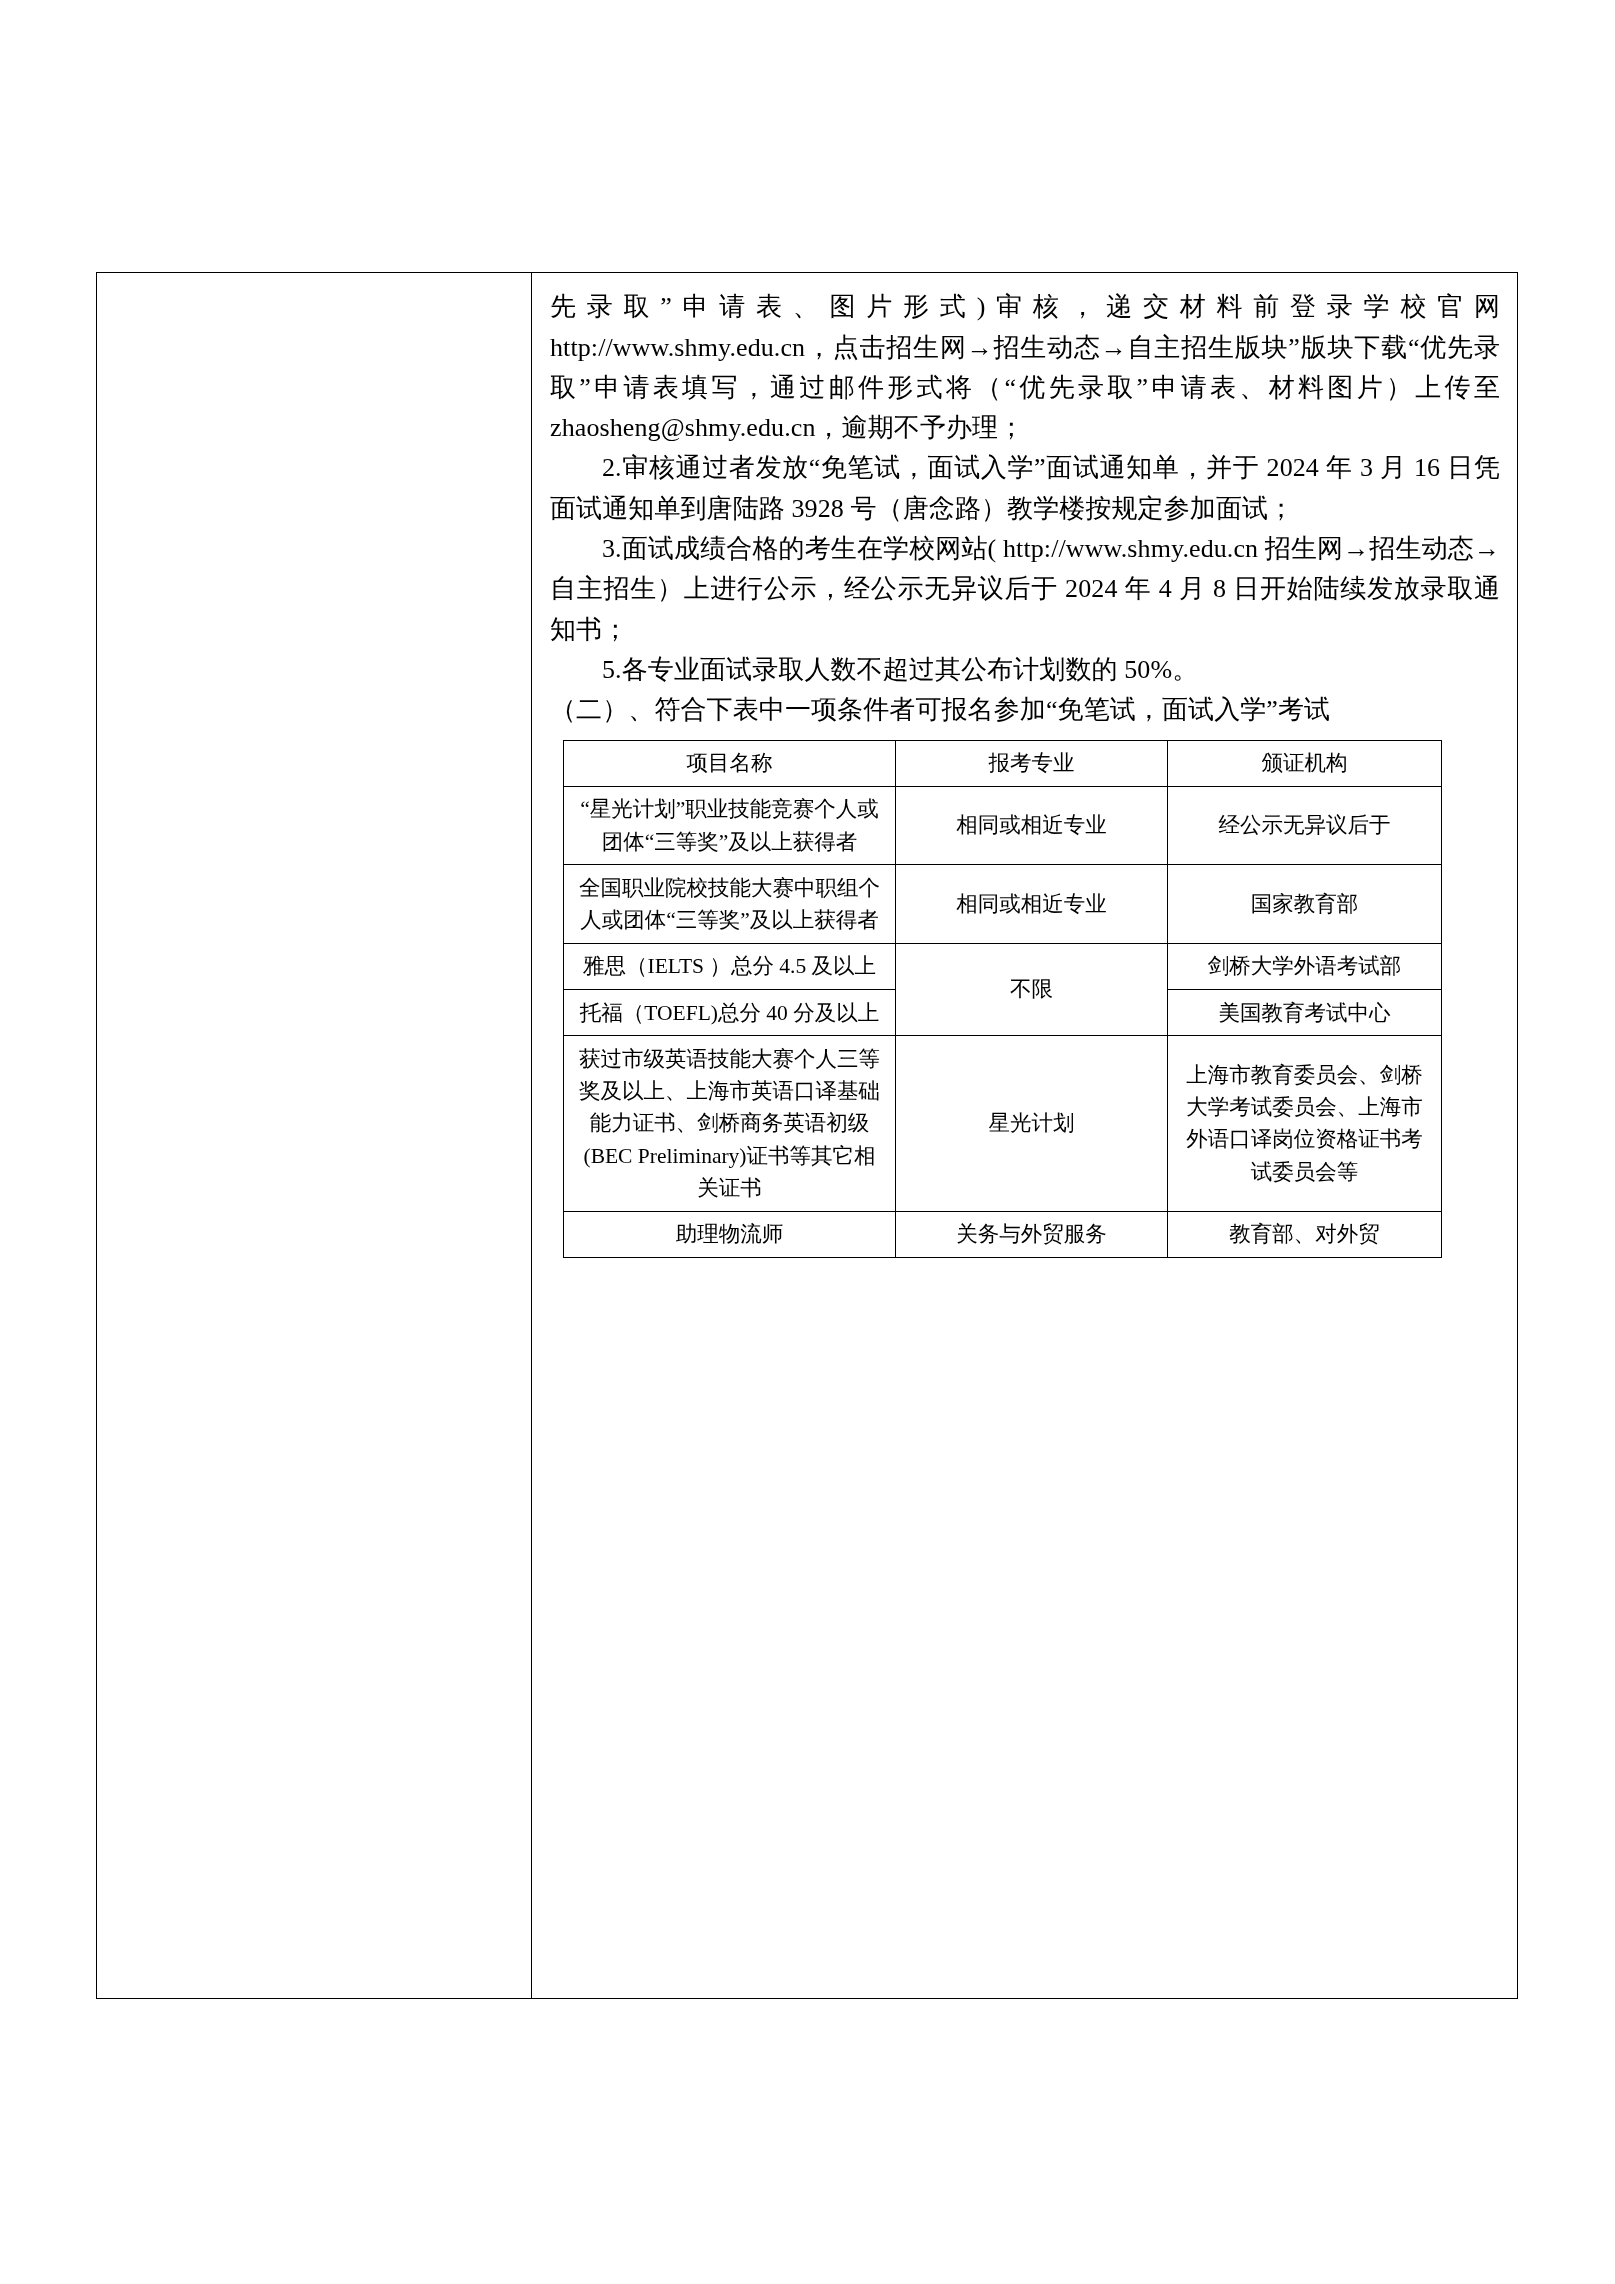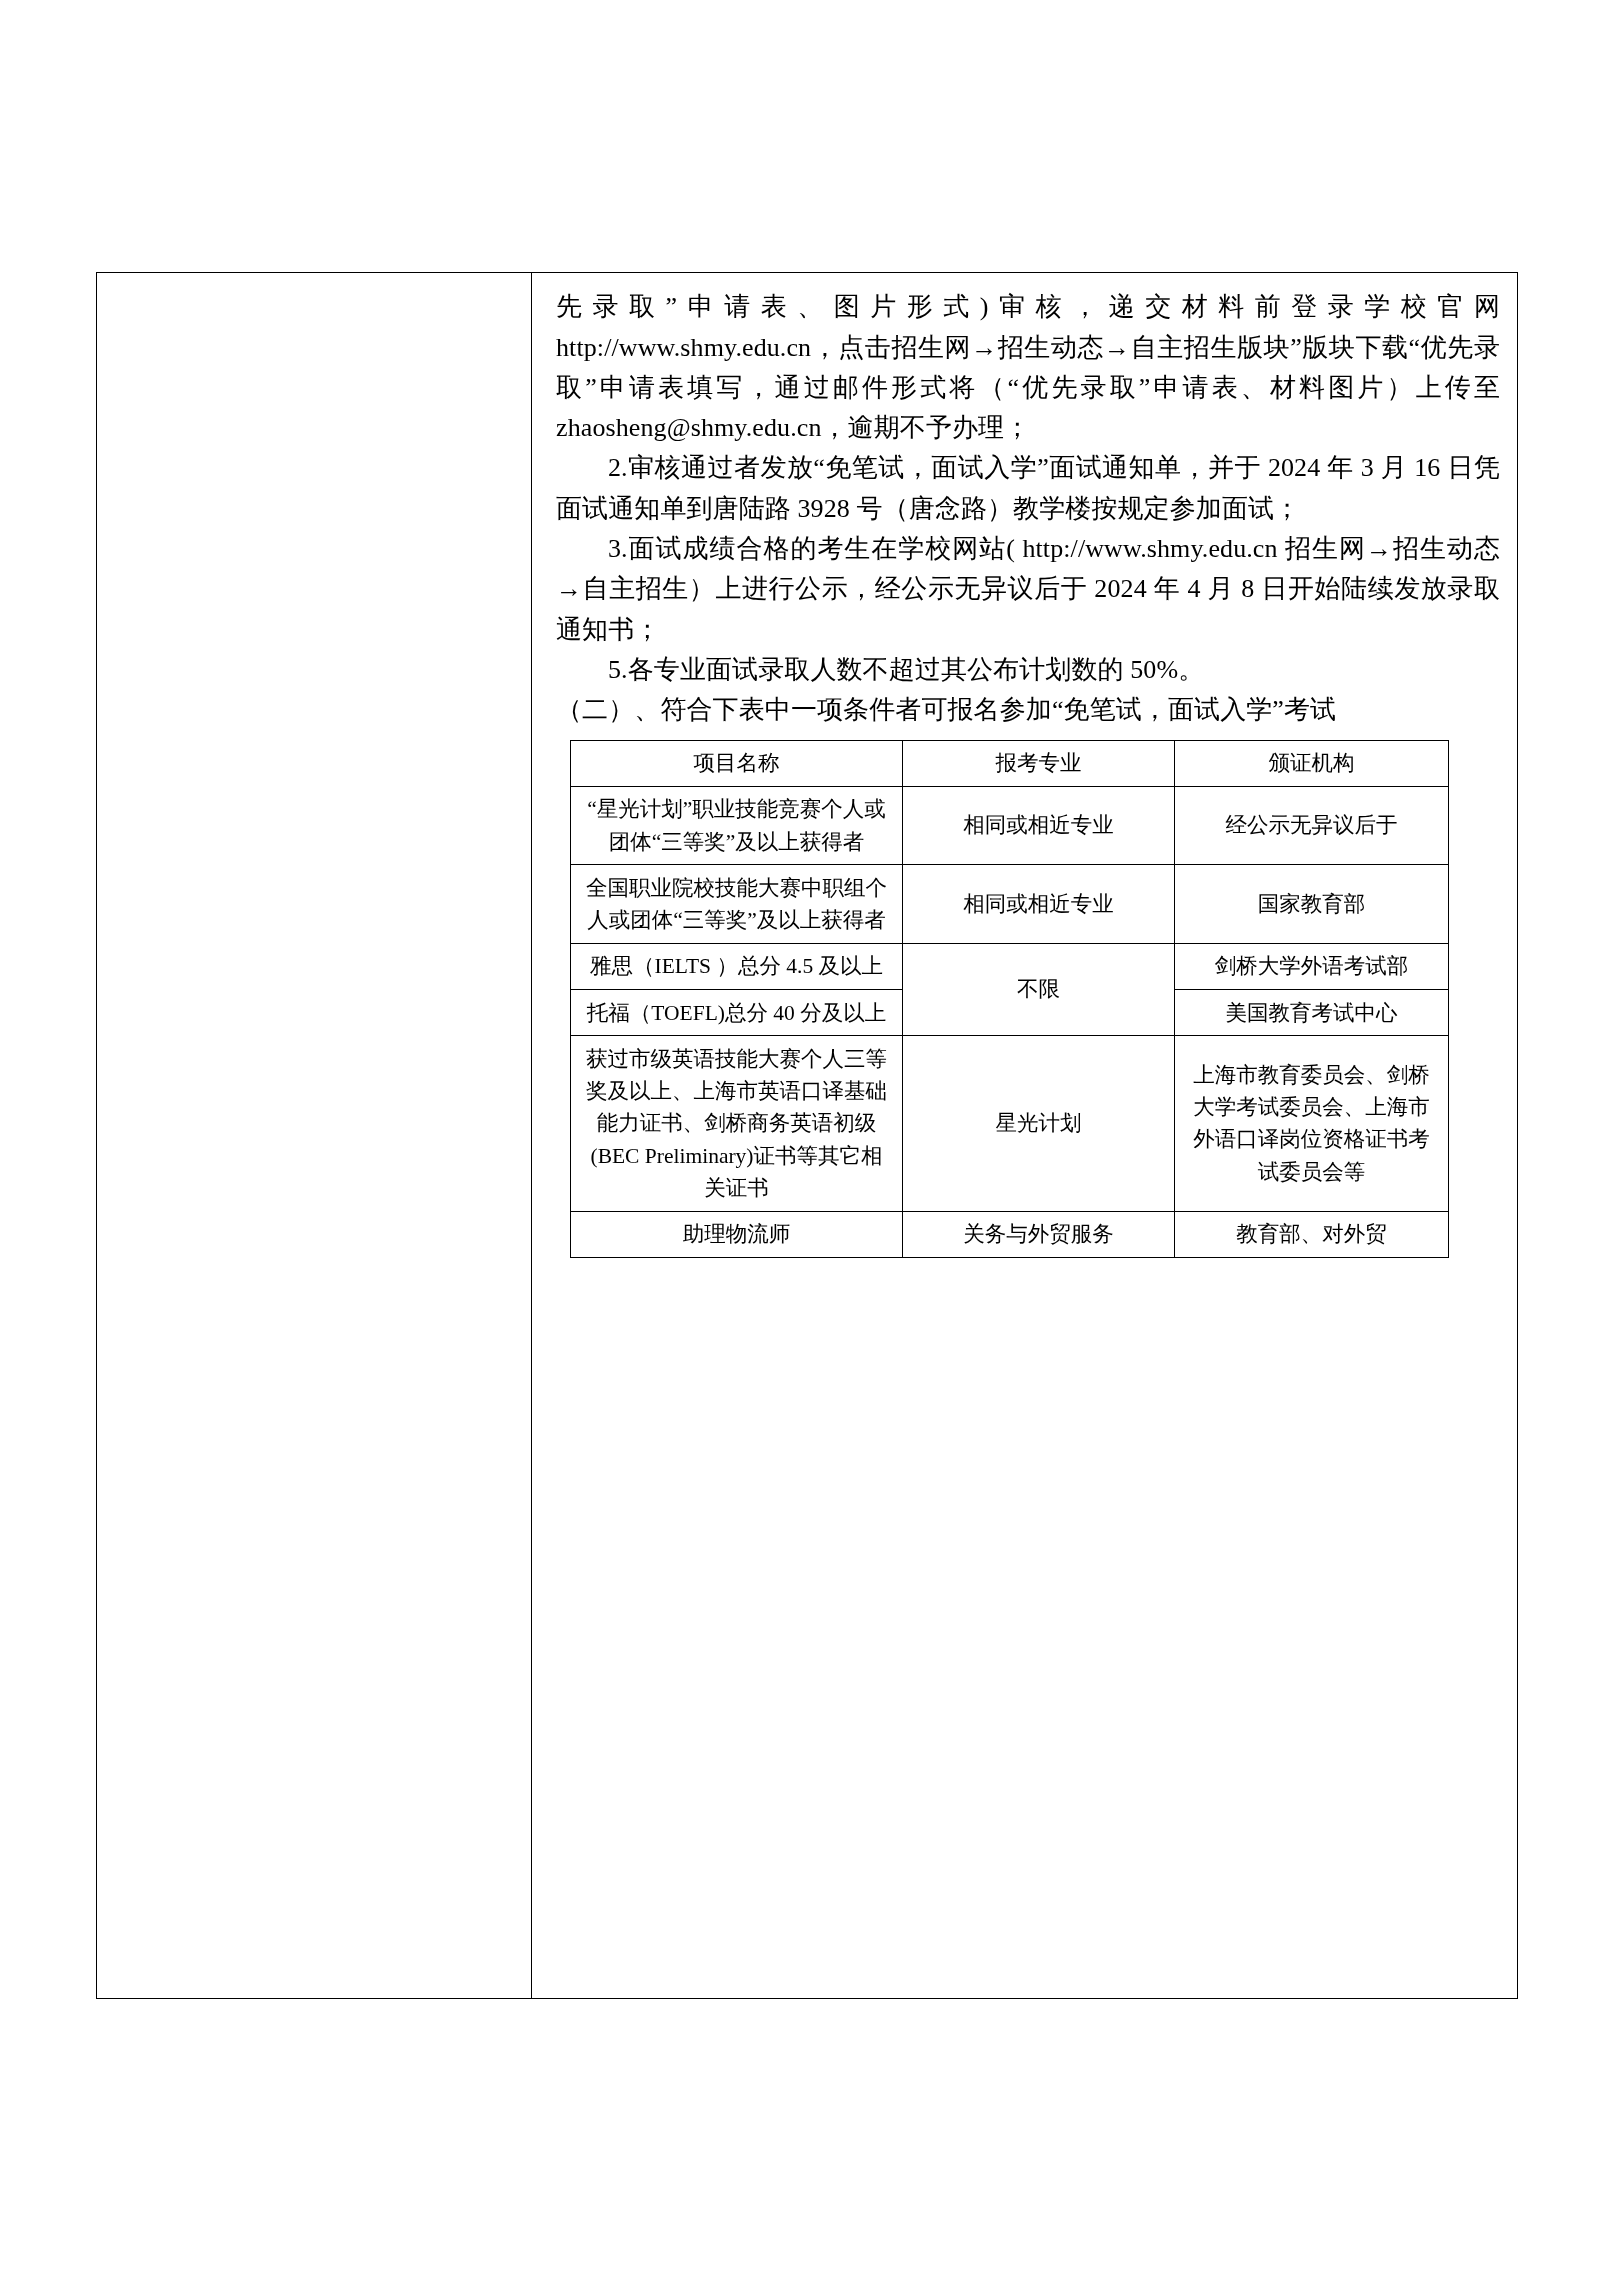--- a/index.html
+++ b/index.html
@@ -41,31 +41,31 @@
   .right-col {
     flex: 1;
     box-sizing: border-box;
     padding: 14.3px 17px 0 18px;
   }
   .para {
     font-size: 26px;
     line-height: 1.55;
     text-align: justify;
     text-justify: inter-ideograph;
-    margin: 0 0 0 6px;
+    margin: 0 0 0 0;
     letter-spacing: 0.1px;
   }
   .para.indent {
     text-indent: 52px;
   }
   
   .tbl {
     border-collapse: collapse;
     margin-top: 9px;
-    margin-left: 20px;
+    margin-left: 13px;
     width: 879px;
     table-layout: fixed;
     border-radius: 31px;
   }
   .tbl td, .tbl th {
     border: 1.3px solid #000;
     font-size: 21.5px;
     line-height: 1.5;
     padding: 6.5px 9px;
     vertical-align: middle;

